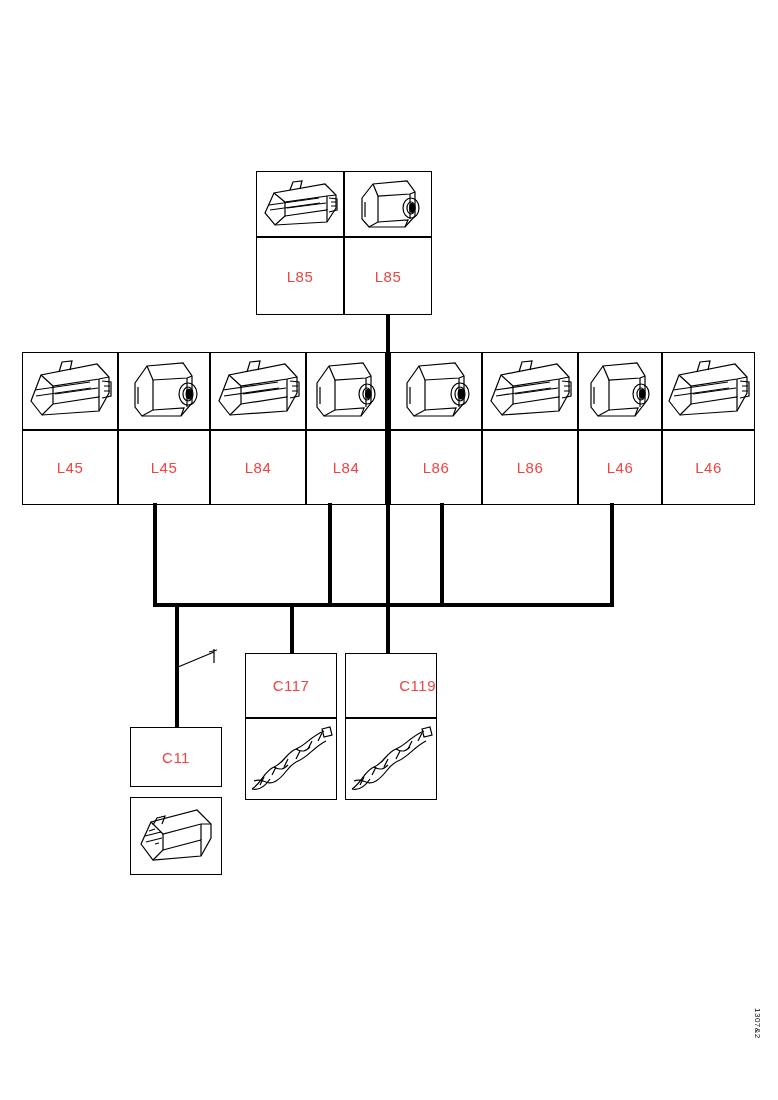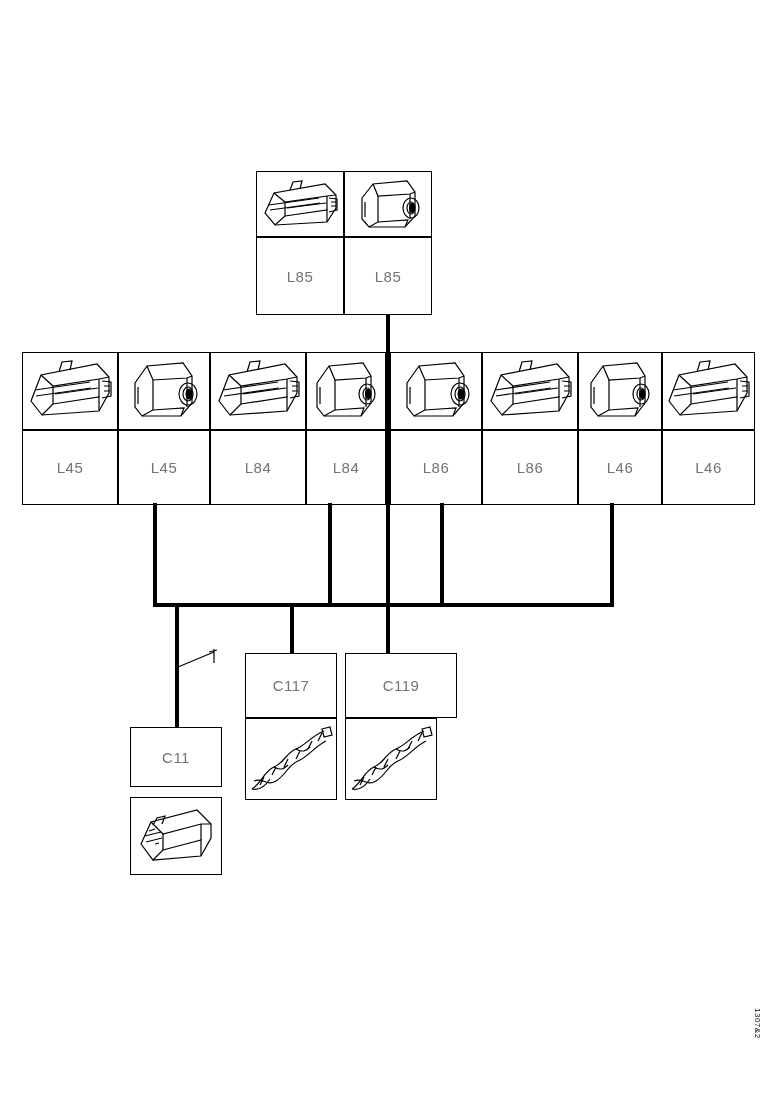--- a/index.html
+++ b/index.html
@@ -39,21 +39,21 @@
     border: 1px solid #000;
     background: #fff;
     overflow: hidden;
   }
 
   .cell-label {
     font-family: "Liberation Sans", sans-serif;
     font-size: 15px;
     font-weight: 400;
     letter-spacing: 0.5px;
-    color: #737373;
+    color: #ef4444;
     text-align: center;
     line-height: 1;
     user-select: none;
   }
 
   
   .line-h {
     position: absolute;
     background: #000;
     height: 4px;
@@ -331,21 +331,21 @@
         <path d="M8 62 C18 58 20 68 30 62 C40 56 42 46 52 42 C62 38 68 28 80 22"></path>
         <path d="M6 70 C14 72 20 66 24 60"></path>
         <path d="M28 48 C34 52 38 50 42 46"></path>
         <path d="M50 30 C56 34 60 32 64 28"></path>
         <path d="M14 66 L18 58 M26 56 L30 48 M38 48 L42 40 M50 40 L54 32 M62 30 L66 22 M72 22 L76 14"></path>
         <path d="M76 10 L84 8 L86 16 L78 18 Z"></path>
       </g>
     </svg>
   </div>
 
-  <div class="cell" style="left:345px; top:653px; width:112px; height:65px;">
+  <div class="cell" style="left:345px; top:653px; width:92px; height:65px;justify-content:flex-end;">
     <span class="cell-label">C119</span>
   </div>
   <div class="cell-img" style="left:345px; top:718px; width:92px; height:82px;">
     <svg width="90" height="80" viewBox="0 0 90 80">
       <g fill="none" stroke="#000" stroke-width="1.2">
         <path d="M6 70 C16 64 18 52 28 48 C38 44 40 34 50 30 C60 26 64 18 78 12"></path>
         <path d="M8 62 C18 58 20 68 30 62 C40 56 42 46 52 42 C62 38 68 28 80 22"></path>
         <path d="M6 70 C14 72 20 66 24 60"></path>
         <path d="M28 48 C34 52 38 50 42 46"></path>
         <path d="M50 30 C56 34 60 32 64 28"></path>

